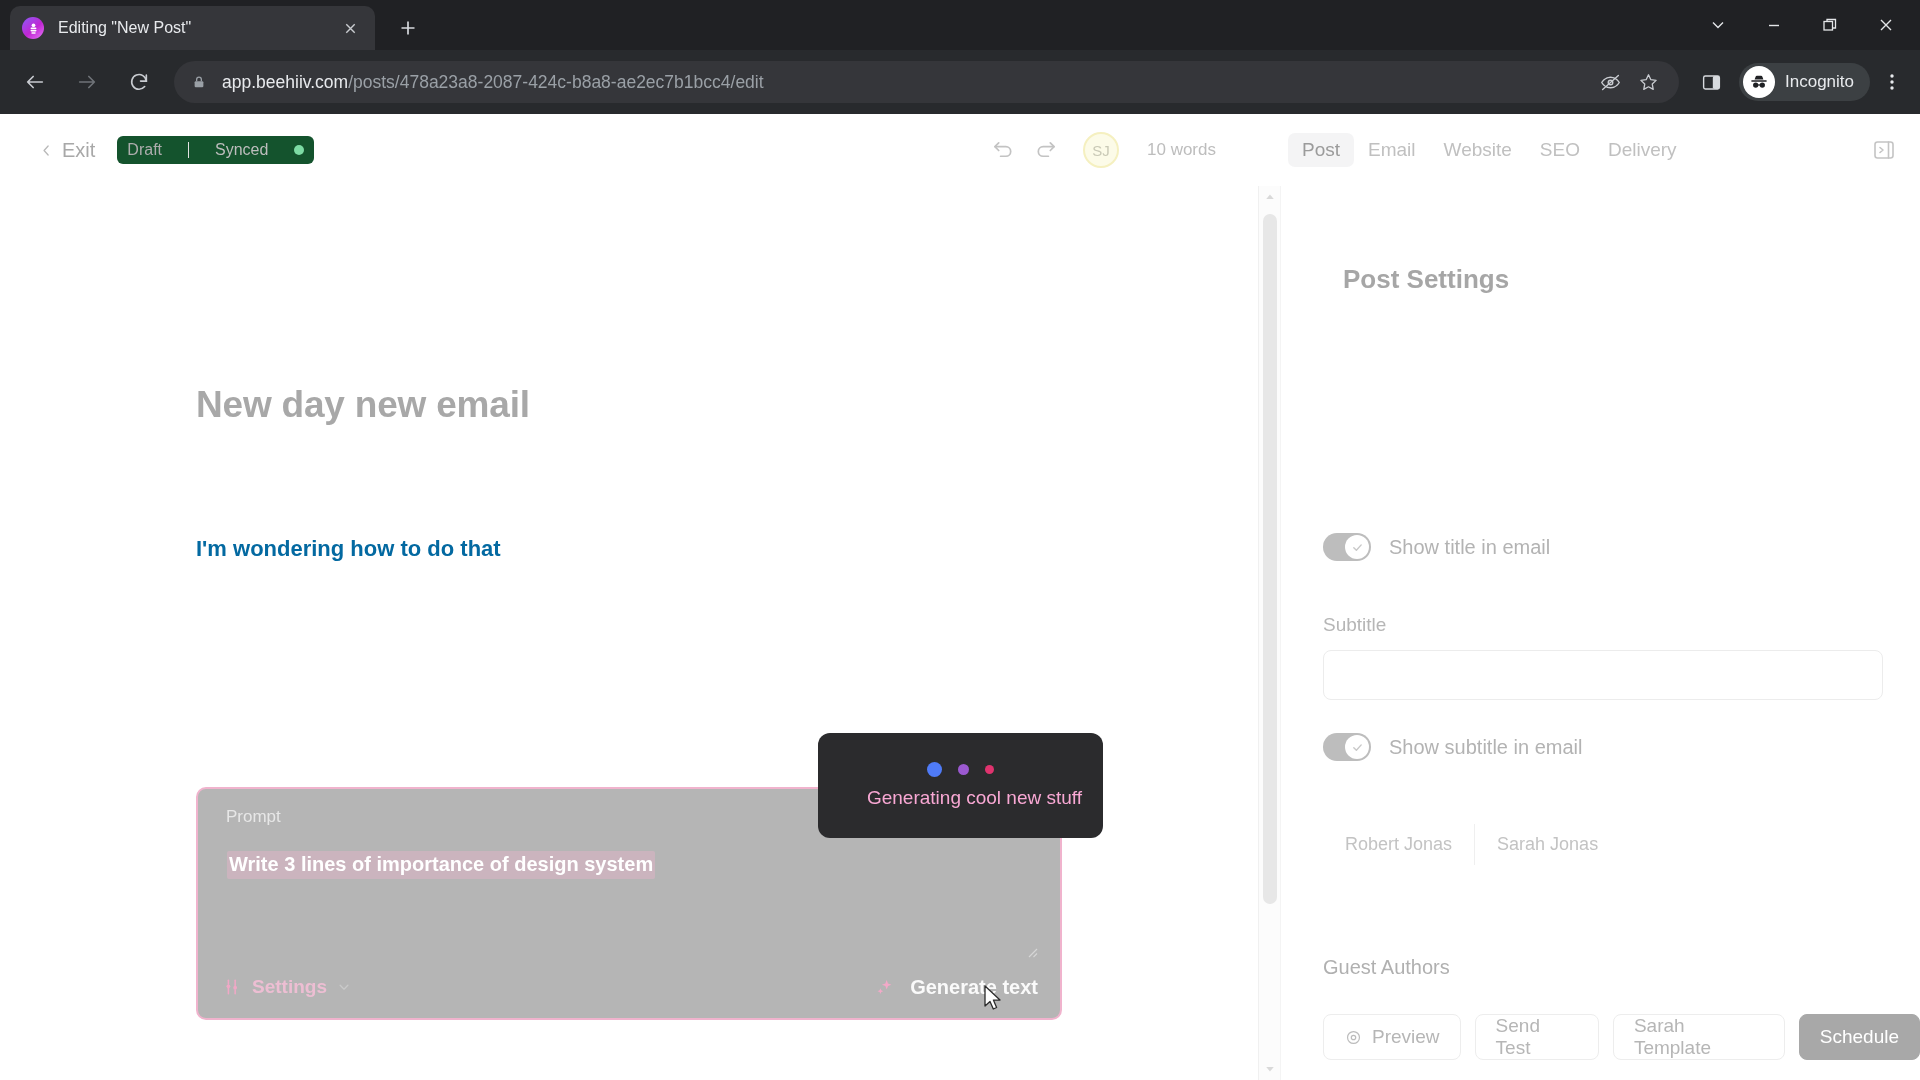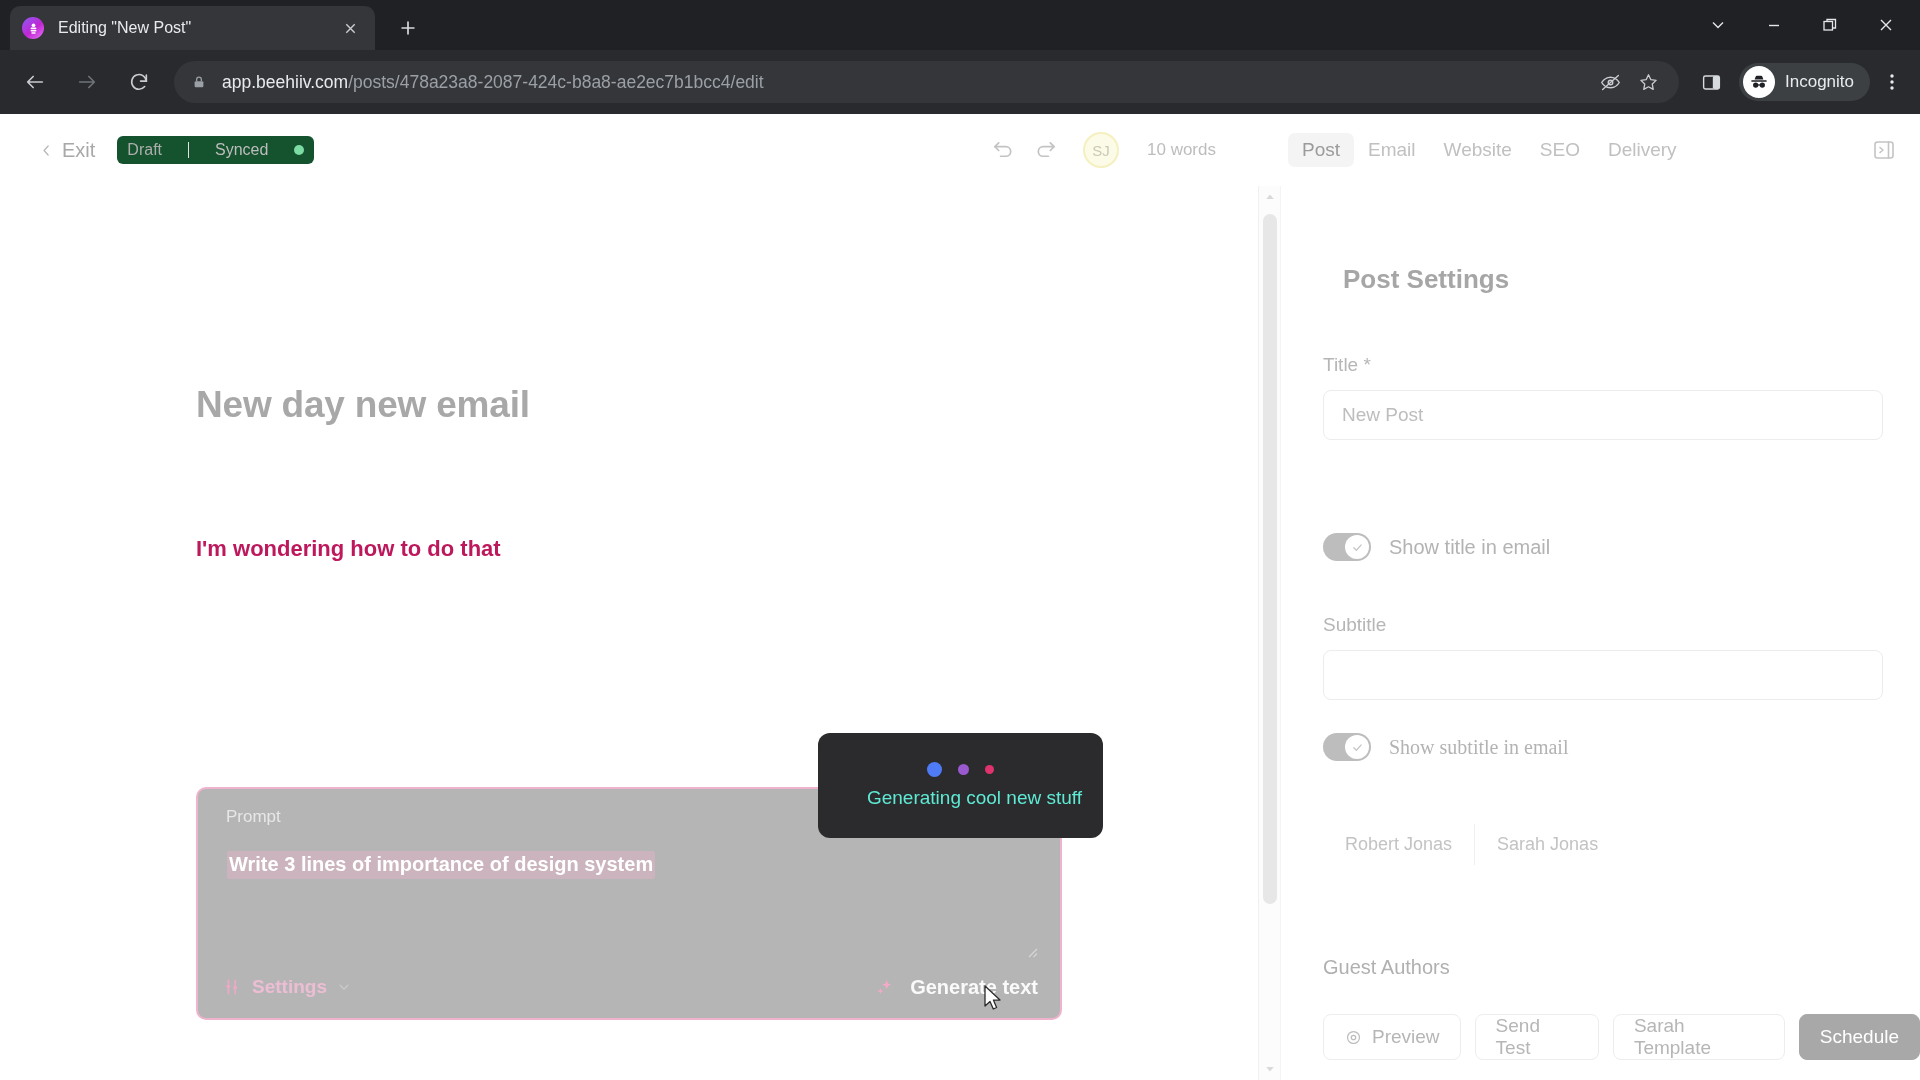--- a/index.html
+++ b/index.html
@@ -144,21 +144,21 @@
   #editor {
     position:absolute; left:0; top:72px; width:1258px; height:894px;
     background:#fff; overflow:hidden;
   }
   .doc-title {
     position:absolute; left: 196px; top: 198px;
     font-size: 37px; font-weight: 700; color: #a8a8a8; letter-spacing:-0.2px;
   }
   .doc-para {
     position:absolute; left: 196px; top: 350px;
-    font-size: 22px; font-weight: 700; color: #be185d;
+    font-size: 22px; font-weight: 700; color: #0369a1;
   }
 
   
   #promptcard {
     position:absolute; left: 196px; top: 601px; width: 866px; height: 233px;
     border: 2px solid #f0b3cd; border-radius: 10px;
     background: #b5b5b5; overflow:hidden;
   }
   .pc-label {
     position:absolute; left: 28px; top: 18px; font-size: 17px;
@@ -194,21 +194,21 @@
     position:absolute; left: 818px; top: 547px; width: 285px; height: 105px;
     background: #2b2b2d; border-radius: 12px;
     display:flex; flex-direction:column; align-items:center; justify-content:center;
     gap: 10px;
   }
   .toast-dots { display:flex; align-items:center; gap: 16px; }
   .td { border-radius:50%; }
   .td1 { width:15px; height:15px; background:#4f7bf7; }
   .td2 { width:11px; height:11px; background:#9b59d0; }
   .td3 { width:9px;  height:9px;  background:#e0336e; }
-  .toast-text { font-size:19px; color:#5eead4;margin-left:28px; }
+  .toast-text { font-size:19px; color:#f9a8d4;margin-left:28px; }
 
   
   #rightpanel {
     position:absolute; left:1258px; top:72px; width:662px; height:894px;
     background:#fff; border-left:1px solid #f0f0f0;
   }
   #rp-scroll-track {
     position:absolute; left:0; top:0; width:22px; height: 894px; background:#fcfcfc;
     border-right:1px solid #f4f4f4;
   }
@@ -512,42 +512,38 @@
         <svg width="10" height="10" viewBox="0 0 12 12" fill="currentColor">
             <path d="M6 9 L1.5 3.5 L10.5 3.5 Z"></path>
           </svg>
       </div>
     </div>
 
     <div id="rp-body">
 
       <div class="rp-title">Post Settings</div>
 
-      <div style="position:absolute; left:42px; top:168px; width:560px;">
-        <div class="fld-label">Title *</div>
-        <div class="rp-input" style="margin-top:14px;">New Post</div>
-      </div>
 
       <div class="toggle-row" style="position:absolute; left:42px; top:347px;">
         <span class="toggle">
           <span class="knob">
             <svg width="13" height="13" viewBox="0 0 14 14" stroke="currentColor" stroke-width="1.5" fill="none" stroke-linecap="round" stroke-linejoin="round">
                 <path d="M3 7.2 L5.8 10 L11 4.2"></path>
               </svg>
           </span>
         </span>
         <span class="toggle-label">Show title in email</span>
       </div>
 
       <div style="position:absolute; left:42px; top:428px; width:560px;">
         <div class="fld-label">Subtitle</div>
         <div class="rp-input" style="margin-top:14px;"></div>
       </div>
 
-      <div class="toggle-row" style="position:absolute; left:42px; top:547px;font-family:Liberation Serif, serif;">
+      <div class="toggle-row" style="position:absolute; left:42px; top:547px;">
         <span class="toggle">
           <span class="knob">
             <svg width="13" height="13" viewBox="0 0 14 14" stroke="currentColor" stroke-width="1.5" fill="none" stroke-linecap="round" stroke-linejoin="round">
                 <path d="M3 7.2 L5.8 10 L11 4.2"></path>
               </svg>
           </span>
         </span>
         <span class="toggle-label">Show subtitle in email</span>
       </div>
 

